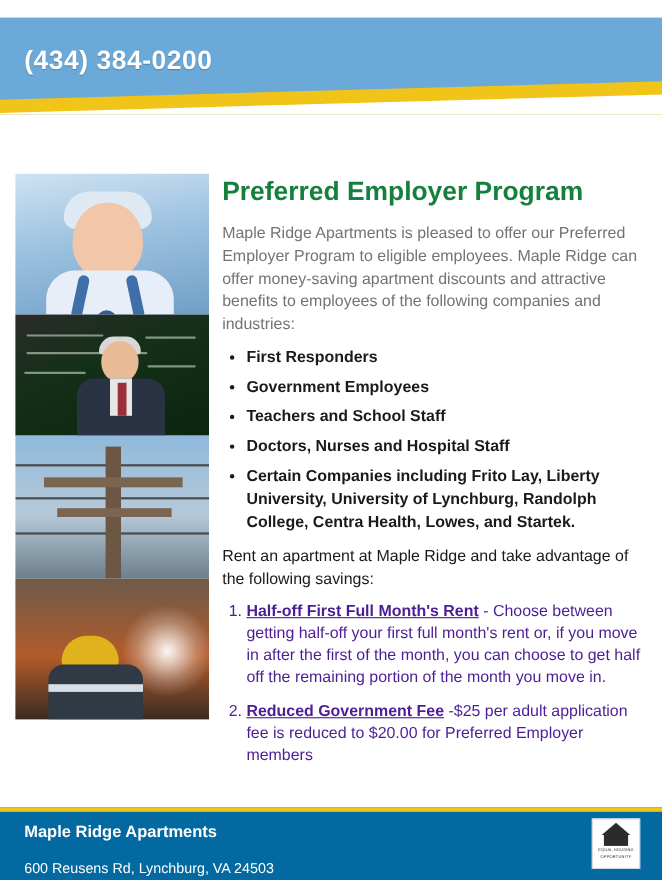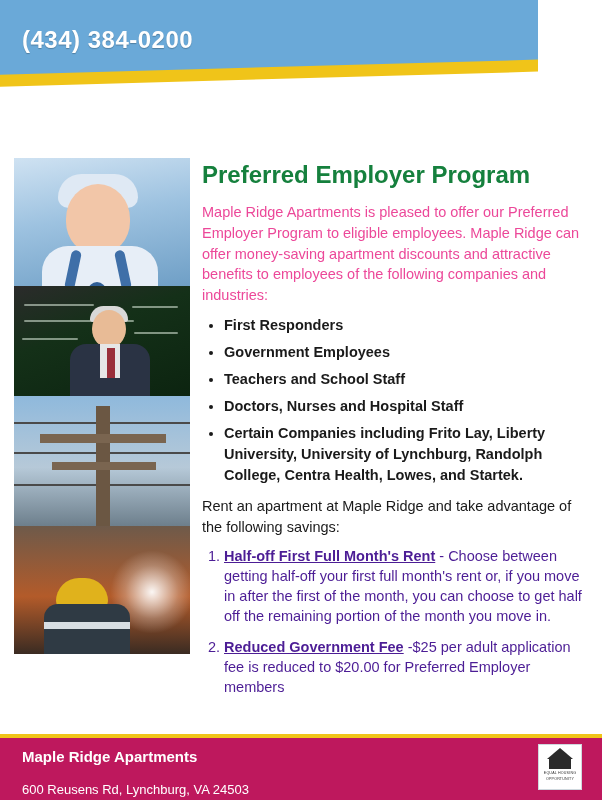--- a/index.html
+++ b/index.html
@@ -19,23 +19,23 @@
     position: relative;
     width: 602px;
     height: 800px;
     background: #ffffff;
     overflow: hidden;
   }
 
   
   .header {
     position: absolute;
-    top: 0;
+    top: 16px;
     left: 0;
-    width: 538px;
+    width: 602px;
     height: 88px;
     background: #6aa9d8;
     overflow: hidden;
   }
   .header-phone {
     position: absolute;
     left: 22px;
     top: 26px;
     color: #ffffff;
     font-size: 24px;
@@ -181,21 +181,21 @@
     width: 388px;
   }
   .doc-title {
     color: #15803d;
     font-size: 24px;
     font-weight: bold;
     margin: 0 0 14px 0;
     line-height: 1.1;
   }
   .intro {
-    color: #ec4899;
+    color: #737373;
     font-size: 14.5px;
     line-height: 1.42;
     margin: 0 0 10px 0;
   }
   .bullets {
     margin: 0 0 10px 0;
     padding-left: 22px;
     list-style: disc;
   }
   .bullets li {
@@ -228,21 +228,21 @@
     text-decoration: underline;
   }
 
   
   .footer {
     position: absolute;
     left: 0;
     bottom: 0;
     width: 602px;
     height: 66px;
-    background: #be185d;
+    background: #0369a1;
   }
   .footer-accent {
     position: absolute;
     left: 0; top: 0; width: 602px; height: 4px;
     background: #f0c419;
   }
   .footer-name {
     position: absolute;
     left: 22px; top: 14px;
     color: #ffffff;

